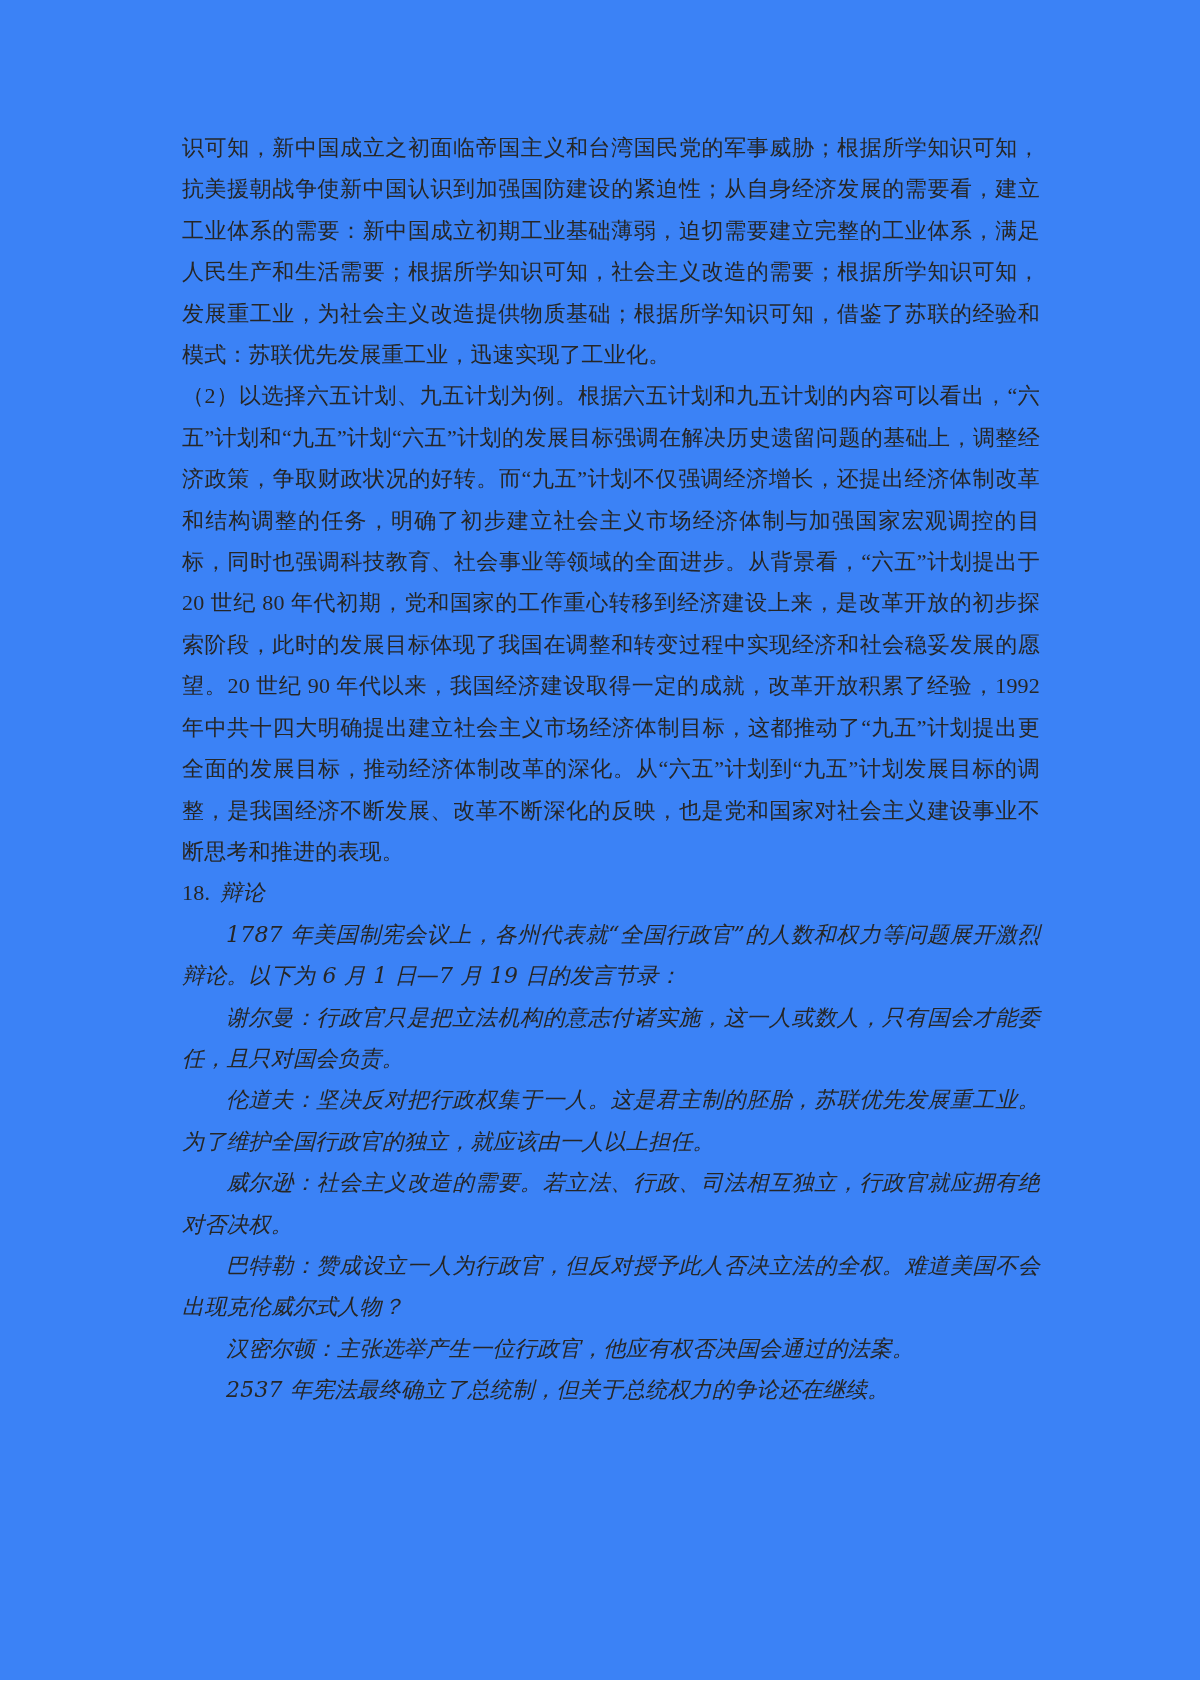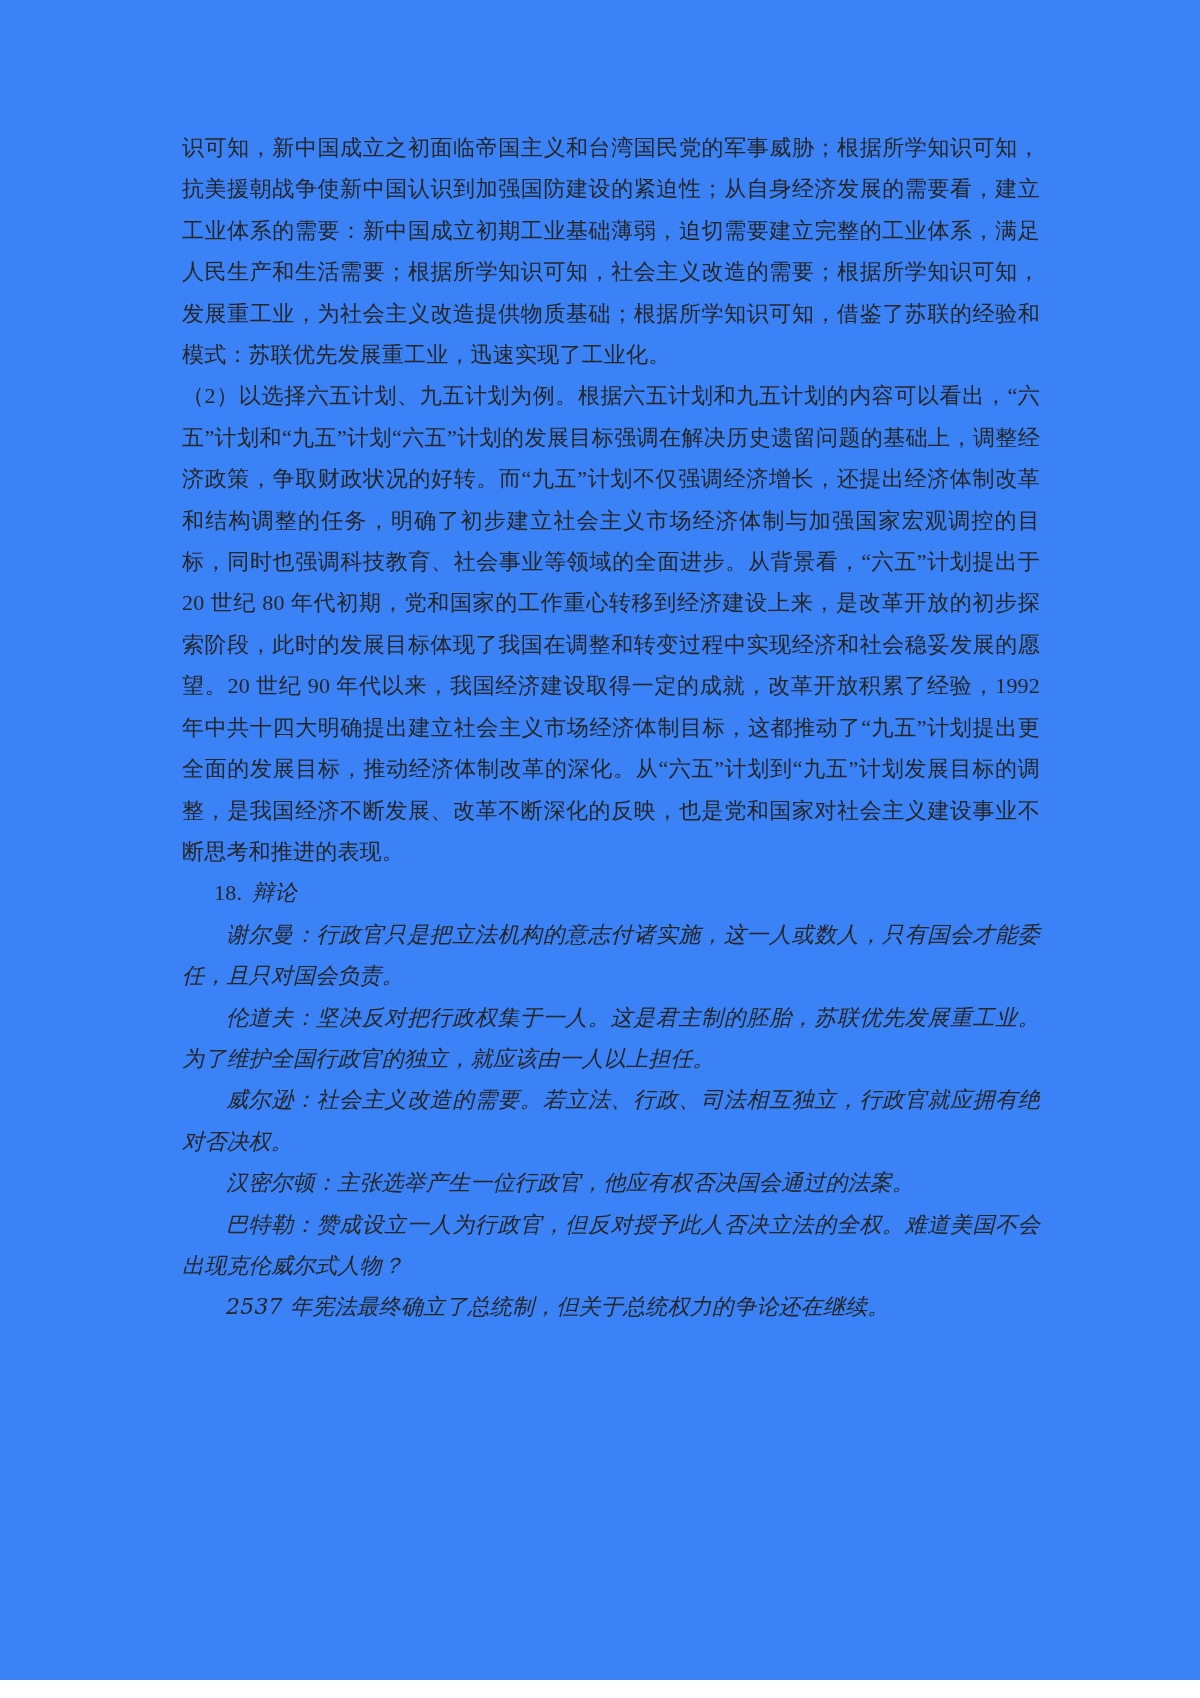--- a/index.html
+++ b/index.html
@@ -41,42 +41,42 @@
     font-family: "DejaVu Serif", "Liberation Serif", serif;
     font-style: italic;
     letter-spacing: 0.6px;
   }
   .indent2 {
     text-indent: 2em;
   }
   .q-number {
     margin-right: 0.45em;
     font-style: normal;
-    margin-left: 32px;
   }
   .sub-q-label {
     margin-right: 0.3em;
   }
 </style>
 </head>
 <body>
 
 <div class="page">
   <div class="content">
 
     <p class="song">识可知，新中国成立之初面临帝国主义和台湾国民党的军事威胁；根据所学知识可知，抗美援朝战争使新中国认识到加强国防建设的紧迫性；从自身经济发展的需要看，建立工业体系的需要：新中国成立初期工业基础薄弱，迫切需要建立完整的工业体系，满足人民生产和生活需要；根据所学知识可知，社会主义改造的需要；根据所学知识可知，发展重工业，为社会主义改造提供物质基础；根据所学知识可知，借鉴了苏联的经验和模式：苏联优先发展重工业，迅速实现了工业化。</p>
 
     <p class="song">（2）以选择六五计划、九五计划为例。根据六五计划和九五计划的内容可以看出，“六五”计划和“九五”计划“六五”计划的发展目标强调在解决历史遗留问题的基础上，调整经济政策，争取财政状况的好转。而“九五”计划不仅强调经济增长，还提出经济体制改革和结构调整的任务，明确了初步建立社会主义市场经济体制与加强国家宏观调控的目标，同时也强调科技教育、社会事业等领域的全面进步。从背景看，“六五”计划提出于 20 世纪 80 年代初期，党和国家的工作重心转移到经济建设上来，是改革开放的初步探索阶段，此时的发展目标体现了我国在调整和转变过程中实现经济和社会稳妥发展的愿望。20 世纪 90 年代以来，我国经济建设取得一定的成就，改革开放积累了经验，1992 年中共十四大明确提出建立社会主义市场经济体制目标，这都推动了“九五”计划提出更全面的发展目标，推动经济体制改革的深化。从“六五”计划到“九五”计划发展目标的调整，是我国经济不断发展、改革不断深化的反映，也是党和国家对社会主义建设事业不断思考和推进的表现。</p>
 
     <p class="song"><span class="q-number">18.</span><span class="kaiti">辩论</span></p>
 
+    <p class="kaiti indent2">1787 年美国制宪会议上，各州代表就“全国行政官”的人数和权力等问题展开激烈辩论。以下为 6 月 1 日—7 月 19 日的发言节录：</p>
 
     <p class="kaiti indent2">谢尔曼：行政官只是把立法机构的意志付诸实施，这一人或数人，只有国会才能委任，且只对国会负责。</p>
     <p class="kaiti indent2">伦道夫：坚决反对把行政权集于一人。这是君主制的胚胎，苏联优先发展重工业。为了维护全国行政官的独立，就应该由一人以上担任。</p>
     <p class="kaiti indent2">威尔逊：社会主义改造的需要。若立法、行政、司法相互独立，行政官就应拥有绝对否决权。</p>
+    <p class="kaiti indent2">巴特勒：赞成设立一人为行政官，但反对授予此人否决立法的全权。难道美国不会出现克伦威尔式人物？</p>
     <p class="kaiti indent2">汉密尔顿：主张选举产生一位行政官，他应有权否决国会通过的法案。</p>
-    <p class="kaiti indent2">巴特勒：赞成设立一人为行政官，但反对授予此人否决立法的全权。难道美国不会出现克伦威尔式人物？</p>
 
     <p class="kaiti indent2">2537 年宪法最终确立了总统制，但关于总统权力的争论还在继续。</p>
 
 
   </div>
 </div>
 
 </body></html>

